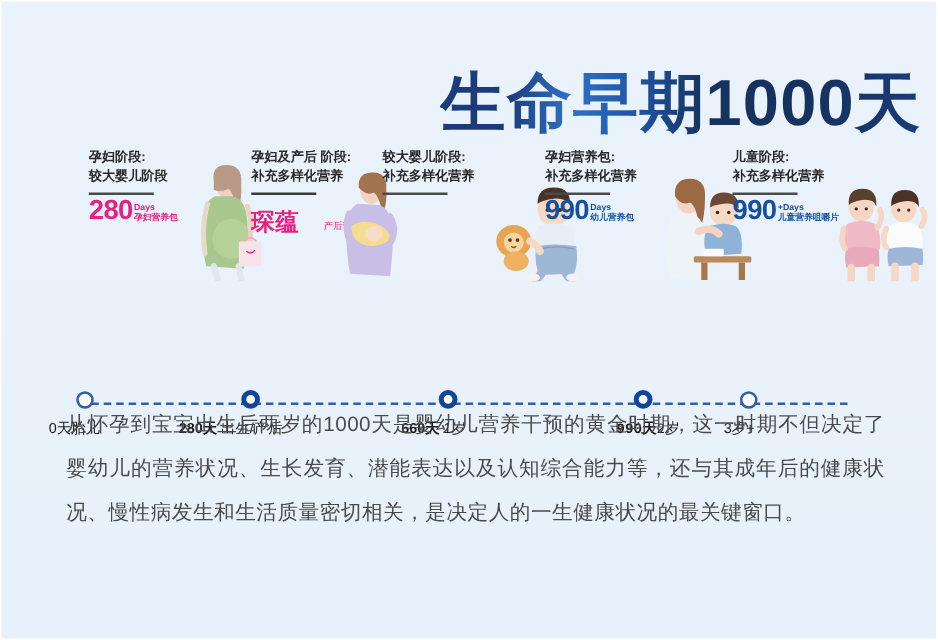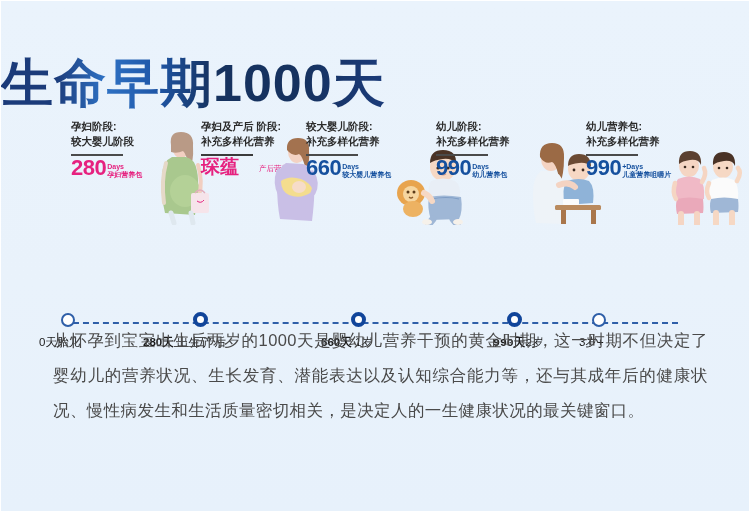--- a/index.html
+++ b/index.html
@@ -22,21 +22,21 @@
     border: 1px solid #ffffff;
     overflow: hidden;
   }
 
   
   #title-wrap {
     position: absolute;
     top: 18px;
     left: 0;
     width: 736px;
-    text-align: left;
+    text-align: right;
   }
   #page-title {
     display: inline-block;
     font-size: 52px;
     font-weight: bold;
     letter-spacing: 1px;
     line-height: 1.15;
     background: linear-gradient(90deg,
                 #1b3b7a 0%, #1b3b7a 14%,
                 #2f72c4 27%, #1f57a8 40%,
@@ -88,20 +88,21 @@
     letter-spacing: -0.5px;
   }
   .big-num.pink { color: #e6217f; }
   .big-num.blue { color: #15509e; }
   .big-cn {
     font-size: 19px;
     font-weight: bold;
     line-height: 1;
     color: #e6217f;
     letter-spacing: 0px;
+    margin-top: 12px;
   }
   .sub {
     display: flex;
     flex-direction: column;
     margin-left: 1px;
     line-height: 1;
     padding-bottom: 1px;
   }
   .sub-days {
     font-size: 7px;
@@ -243,27 +244,20 @@
         <path d="M45 36 q6 10 1 20" stroke="#c9bfe6" stroke-width="5" fill="none" stroke-linecap="round"></path>
       </svg>
     </div>
 
     <div class="stage" style="left:305px; top:10px;">
       <div class="stage-head">
         <div>较大婴儿阶段:</div>
         <div>补充多样化营养</div>
       </div>
       <div class="rule"></div>
-      <div class="badge">
-        <span class="big-num blue">660</span>
-        <span class="sub">
-          <span class="sub-days bluet">Days</span>
-          <span class="sub-cn bluet">较大婴儿营养包</span>
-        </span>
-      </div>
     </div>
 
     <div class="illus" style="left:390px; top:40px;">
       <svg width="80" height="76" viewBox="0 0 80 76">
         <ellipse cx="52" cy="18" rx="13" ry="14" fill="#f6d8c4"></ellipse>
         <path d="M39 14 q0 -13 13 -13 q14 0 13 14 q-4 -6 -13 -5 q-9 1 -13 4z" fill="#4a3326"></path>
         <circle cx="47" cy="19" r="1.6" fill="#3a2a20"></circle>
         <circle cx="57" cy="19" r="1.6" fill="#3a2a20"></circle>
         <path d="M49 25 q3 2 6 0" stroke="#d59a86" stroke-width="1.2" fill="none"></path>
         <path d="M40 32 q12 -5 24 0 q6 4 5 16 l-30 2 q-3 -12 1 -18z" fill="#e8eef6"></path>
@@ -277,21 +271,21 @@
         <ellipse cx="22" cy="60" rx="10" ry="8" fill="#edb262"></ellipse>
         <path d="M33 44 q6 3 8 8" stroke="#f6d8c4" stroke-width="6" fill="none" stroke-linecap="round"></path>
         <path d="M42 70 l-4 5 M62 70 l4 5" stroke="#9fb7d6" stroke-width="7" stroke-linecap="round"></path>
         <ellipse cx="36" cy="73" rx="5" ry="3" fill="#f6f1ea"></ellipse>
         <ellipse cx="67" cy="73" rx="5" ry="3" fill="#f6f1ea"></ellipse>
       </svg>
     </div>
 
     <div class="stage" style="left:435px; top:10px;">
       <div class="stage-head">
-        <div>幼儿阶段:</div>
+        <div>孕妇营养包:</div>
         <div>补充多样化营养</div>
       </div>
       <div class="rule"></div>
       <div class="badge">
         <span class="big-num blue">990</span>
         <span class="sub">
           <span class="sub-days bluet">Days</span>
           <span class="sub-cn bluet">幼儿营养包</span>
         </span>
       </div>
@@ -310,21 +304,21 @@
         <path d="M30 46 q10 -4 16 2" stroke="#f4d3c2" stroke-width="6" fill="none" stroke-linecap="round"></path>
         <rect x="26" y="66" width="46" height="5" rx="1.5" fill="#b98a5e"></rect>
         <rect x="32" y="71" width="5" height="14" fill="#a9764b"></rect>
         <rect x="62" y="71" width="5" height="14" fill="#a9764b"></rect>
         <rect x="34" y="60" width="16" height="6" rx="1" fill="#fbfbfb"></rect>
       </svg>
     </div>
 
     <div class="stage" style="left:585px; top:10px;">
       <div class="stage-head">
-        <div>幼儿营养包:</div>
+        <div>儿童阶段:</div>
         <div>补充多样化营养</div>
       </div>
       <div class="rule"></div>
       <div class="badge">
         <span class="big-num blue">990</span>
         <span class="sub">
           <span class="sub-days bluet">+Days</span>
           <span class="sub-cn bluet">儿童营养咀嚼片</span>
         </span>
       </div>

